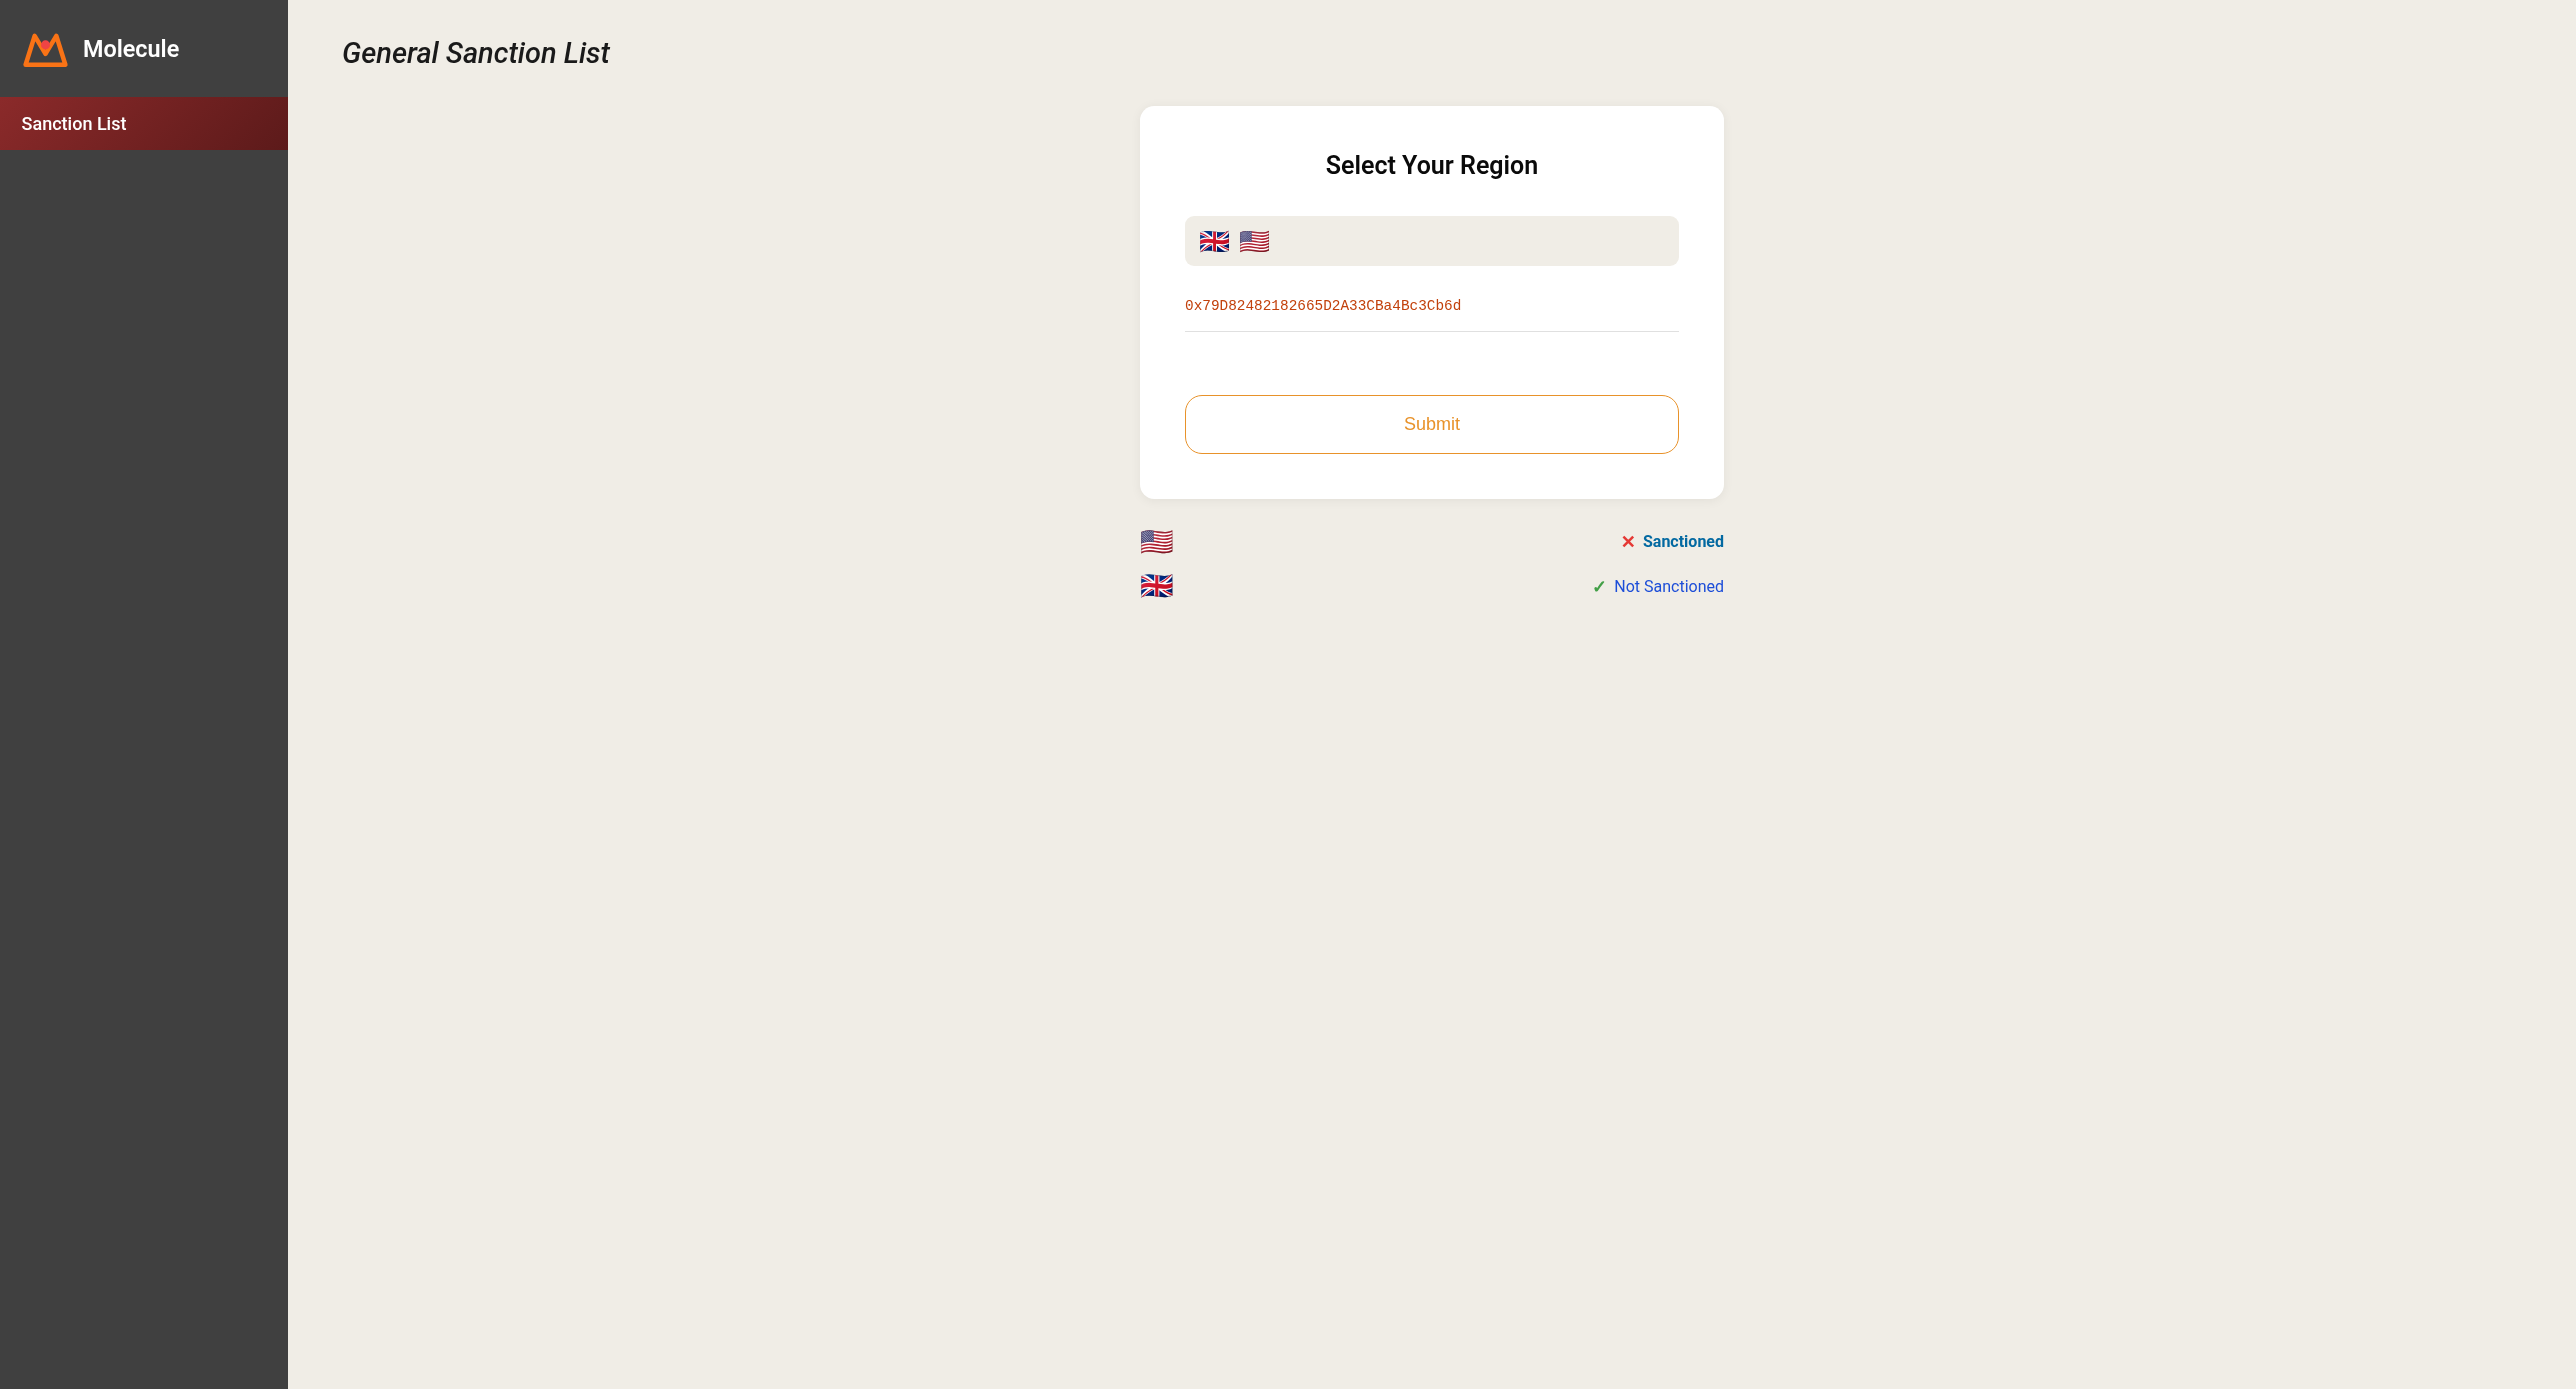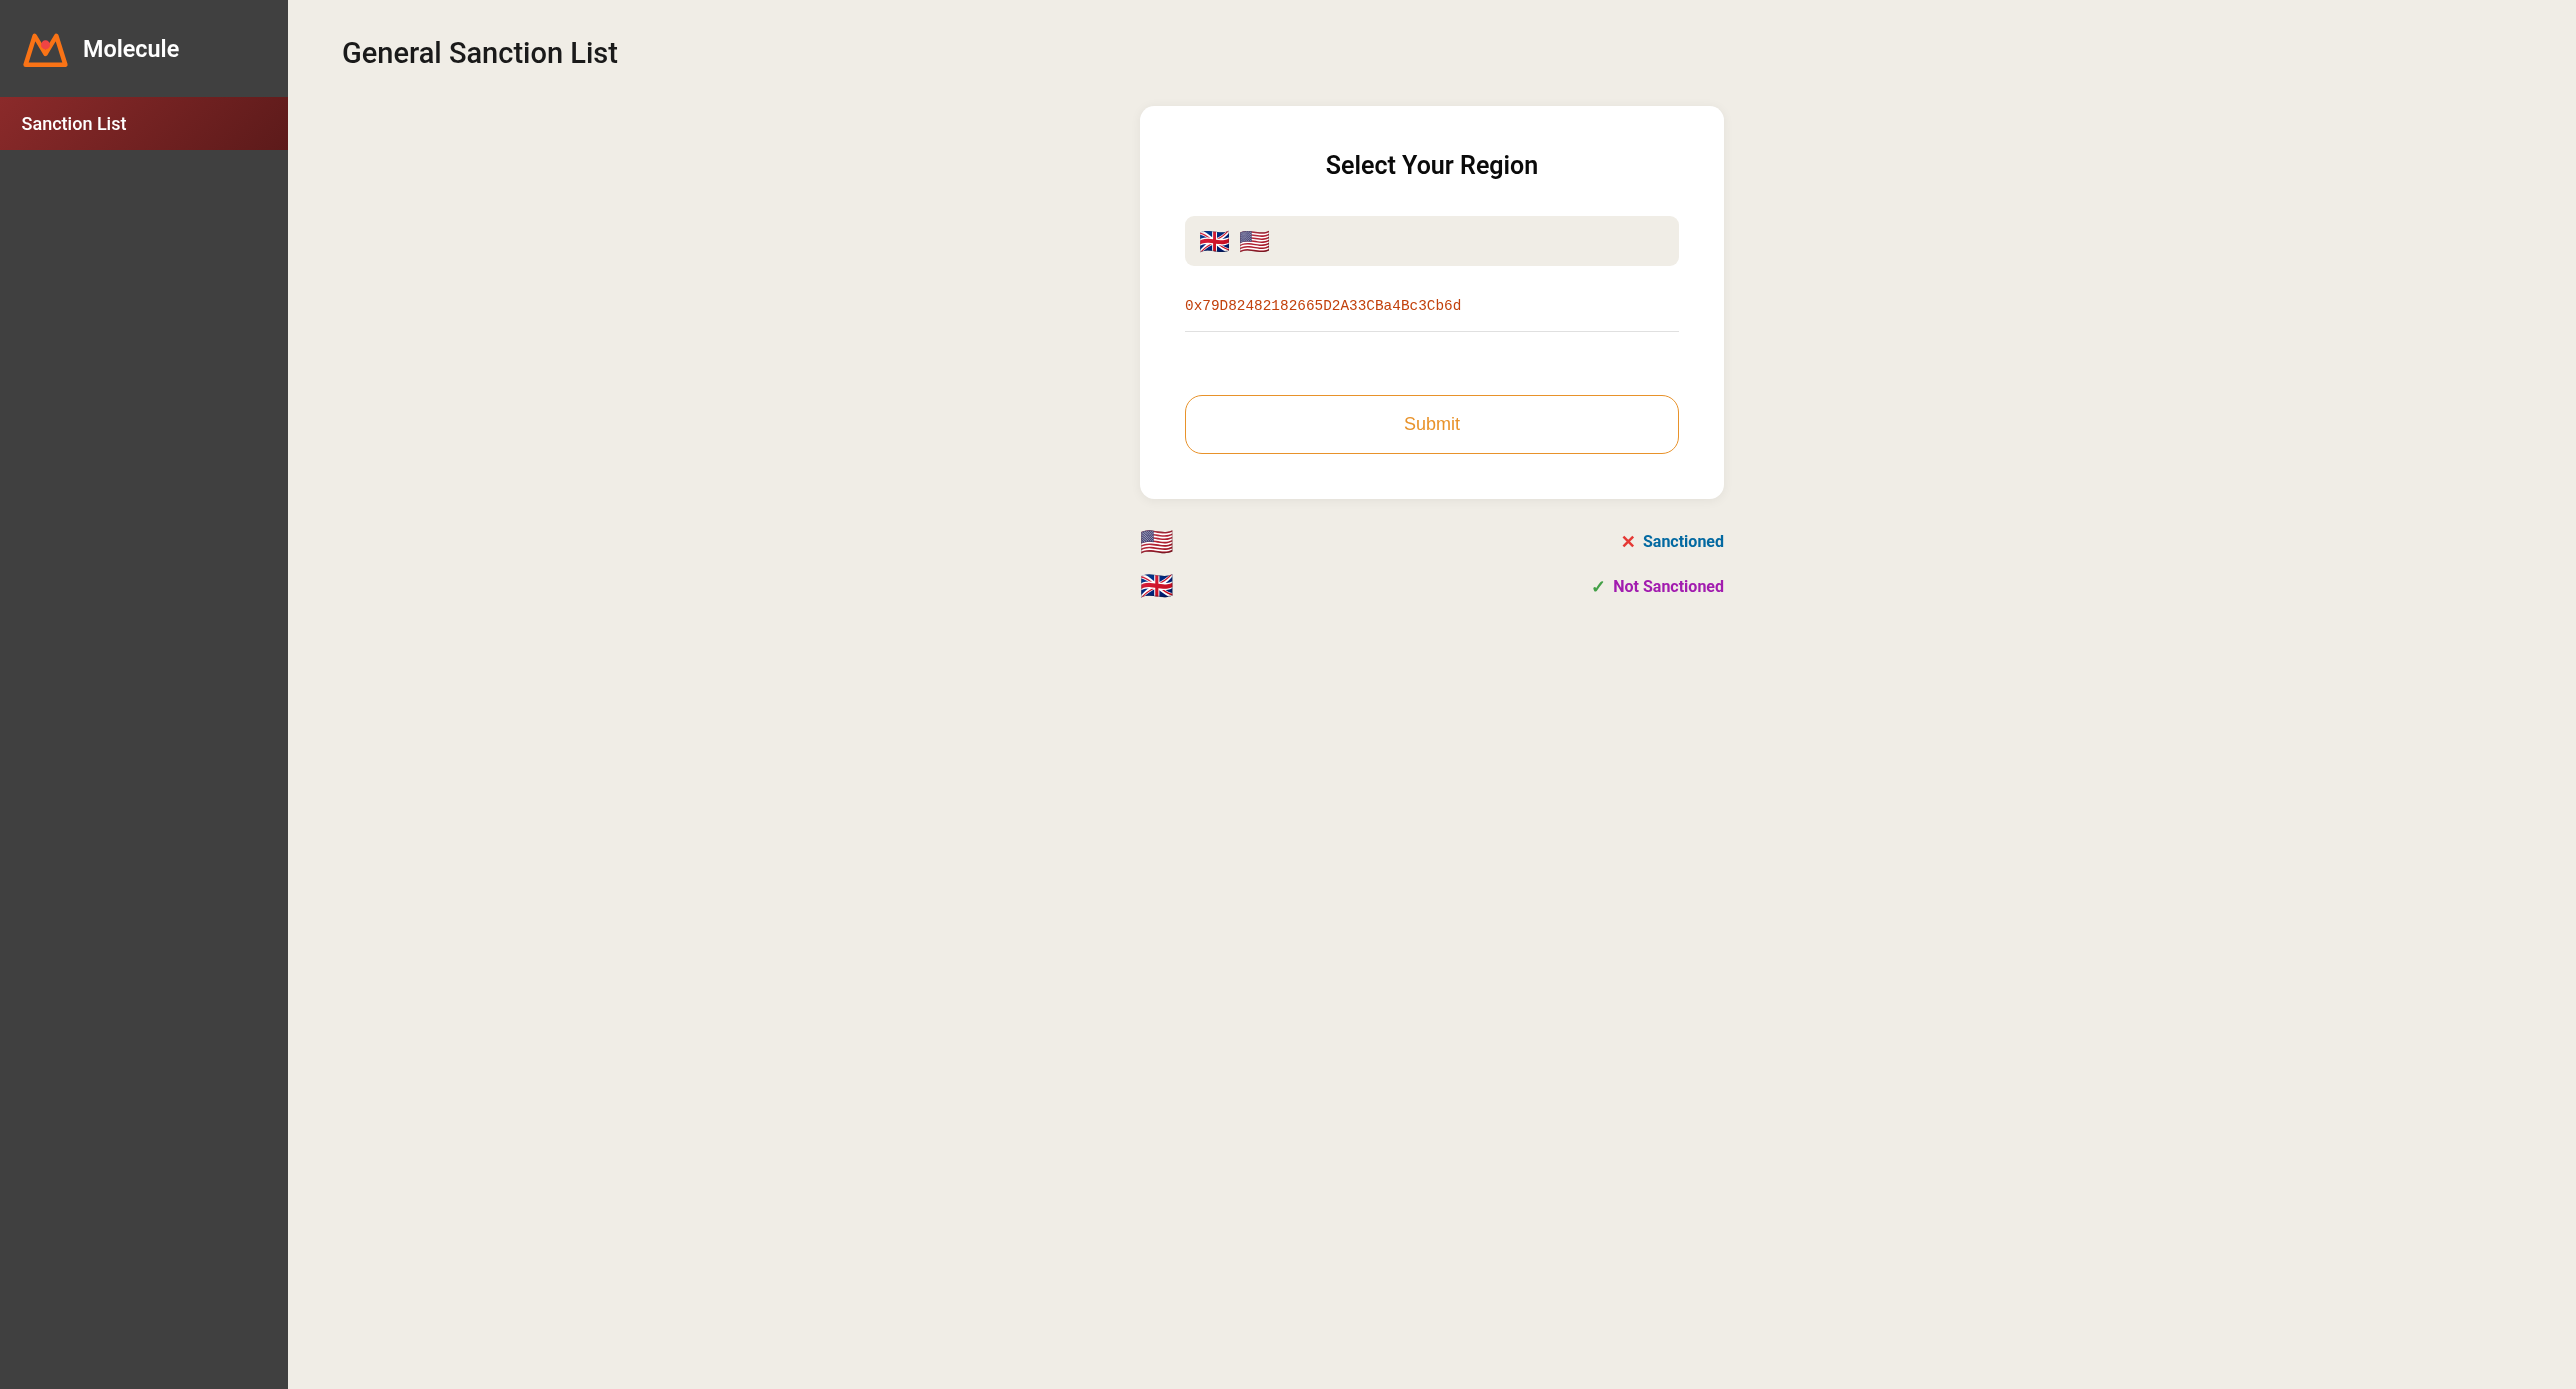--- a/index.html
+++ b/index.html
@@ -93,20 +93,21 @@
       background: #f0ede6;
       padding: 36px 54px;
       overflow-y: auto;
     }
 
     .page-title {
       font-size: 29px;
       font-weight: 500;
       color: #1a1a1a;
       margin-bottom: 36px;
+      font-style: italic;
     }
 
     
     .card {
       background: #ffffff;
       border-radius: 14.4px;
       padding: 45px 45px 45px 45px;
       max-width: 584px;
       margin: 14px auto;
       box-shadow: 0 1.8px 10.8px rgba(0,0,0,0.06);
@@ -214,23 +215,23 @@
       font-weight: 700;
     }
 
     .status-sanctioned {
       color: #0369a1;
       font-size: 16px;
       font-weight: 700;
     }
 
     .status-not-sanctioned {
-      color: #a21caf;
+      color: #1d4ed8;
       font-size: 16px;
-      font-weight: 700;
+      font-weight: 400;
     }
   </style>
 </head>
 <body>
 
 <aside class="sidebar">
   <div class="sidebar-header">
 
     <svg class="logo-icon" viewBox="0 0 52 52" fill="none" xmlns="http://www.w3.org/2000/svg">
 

